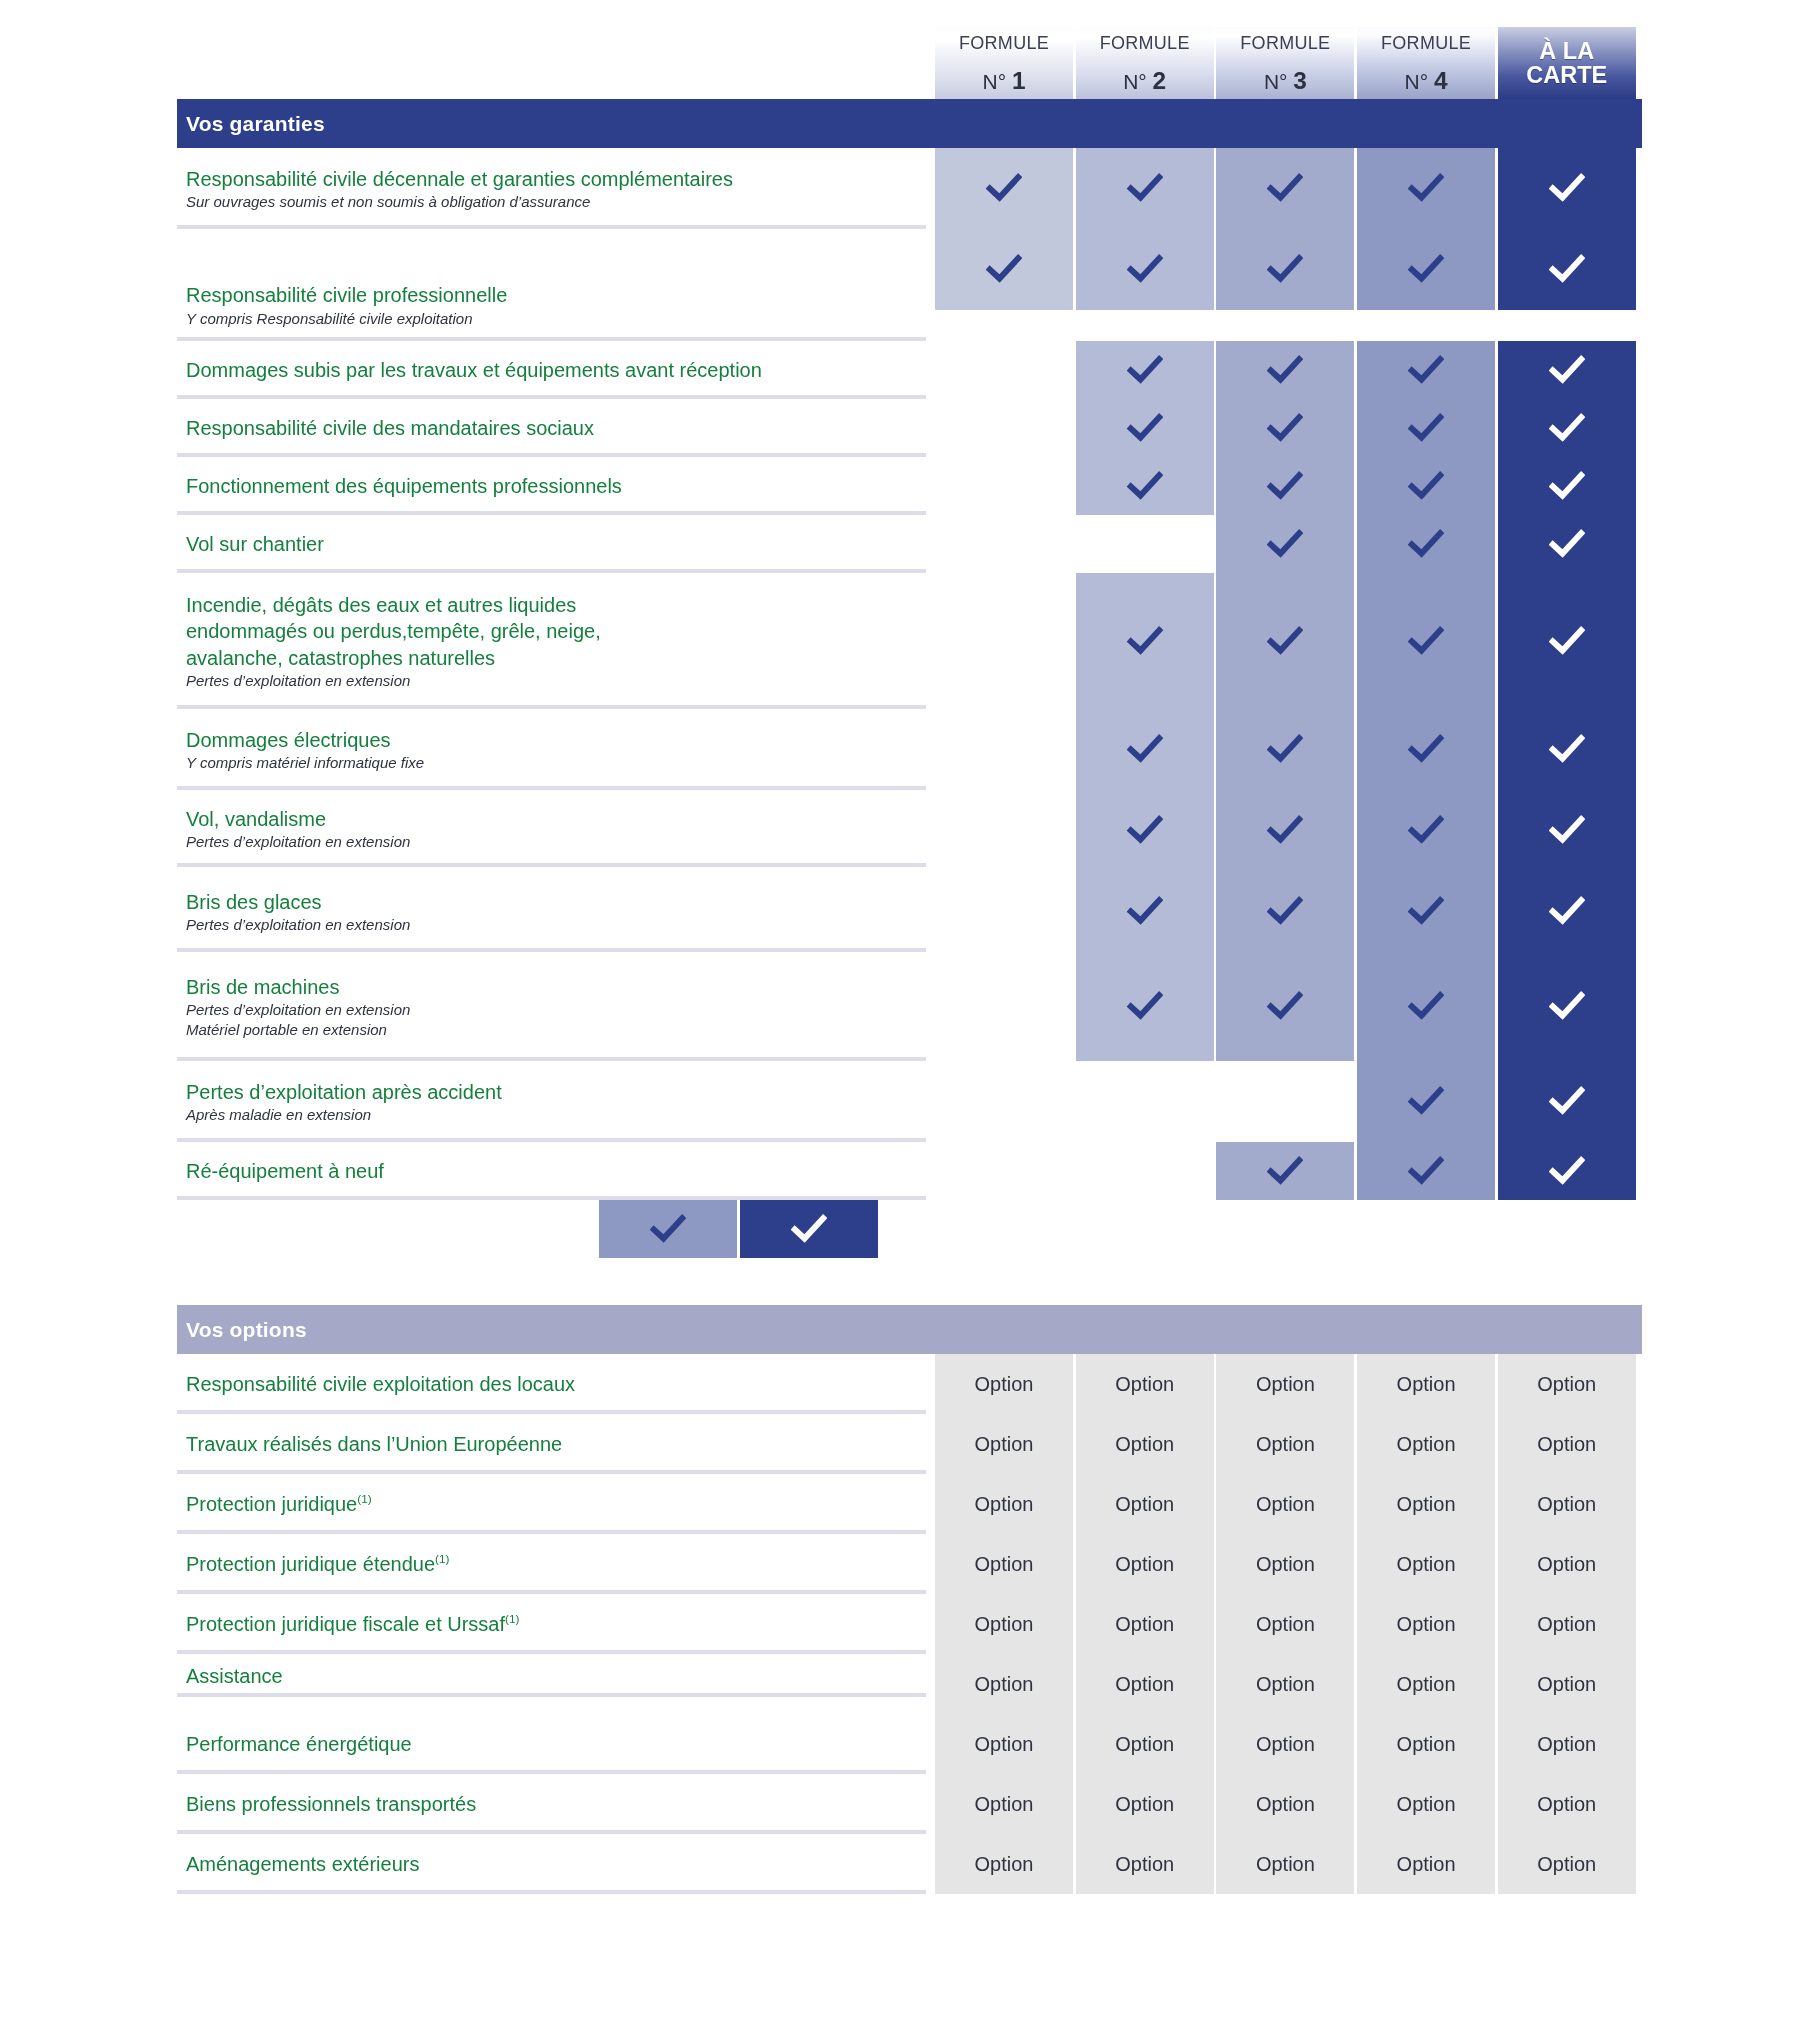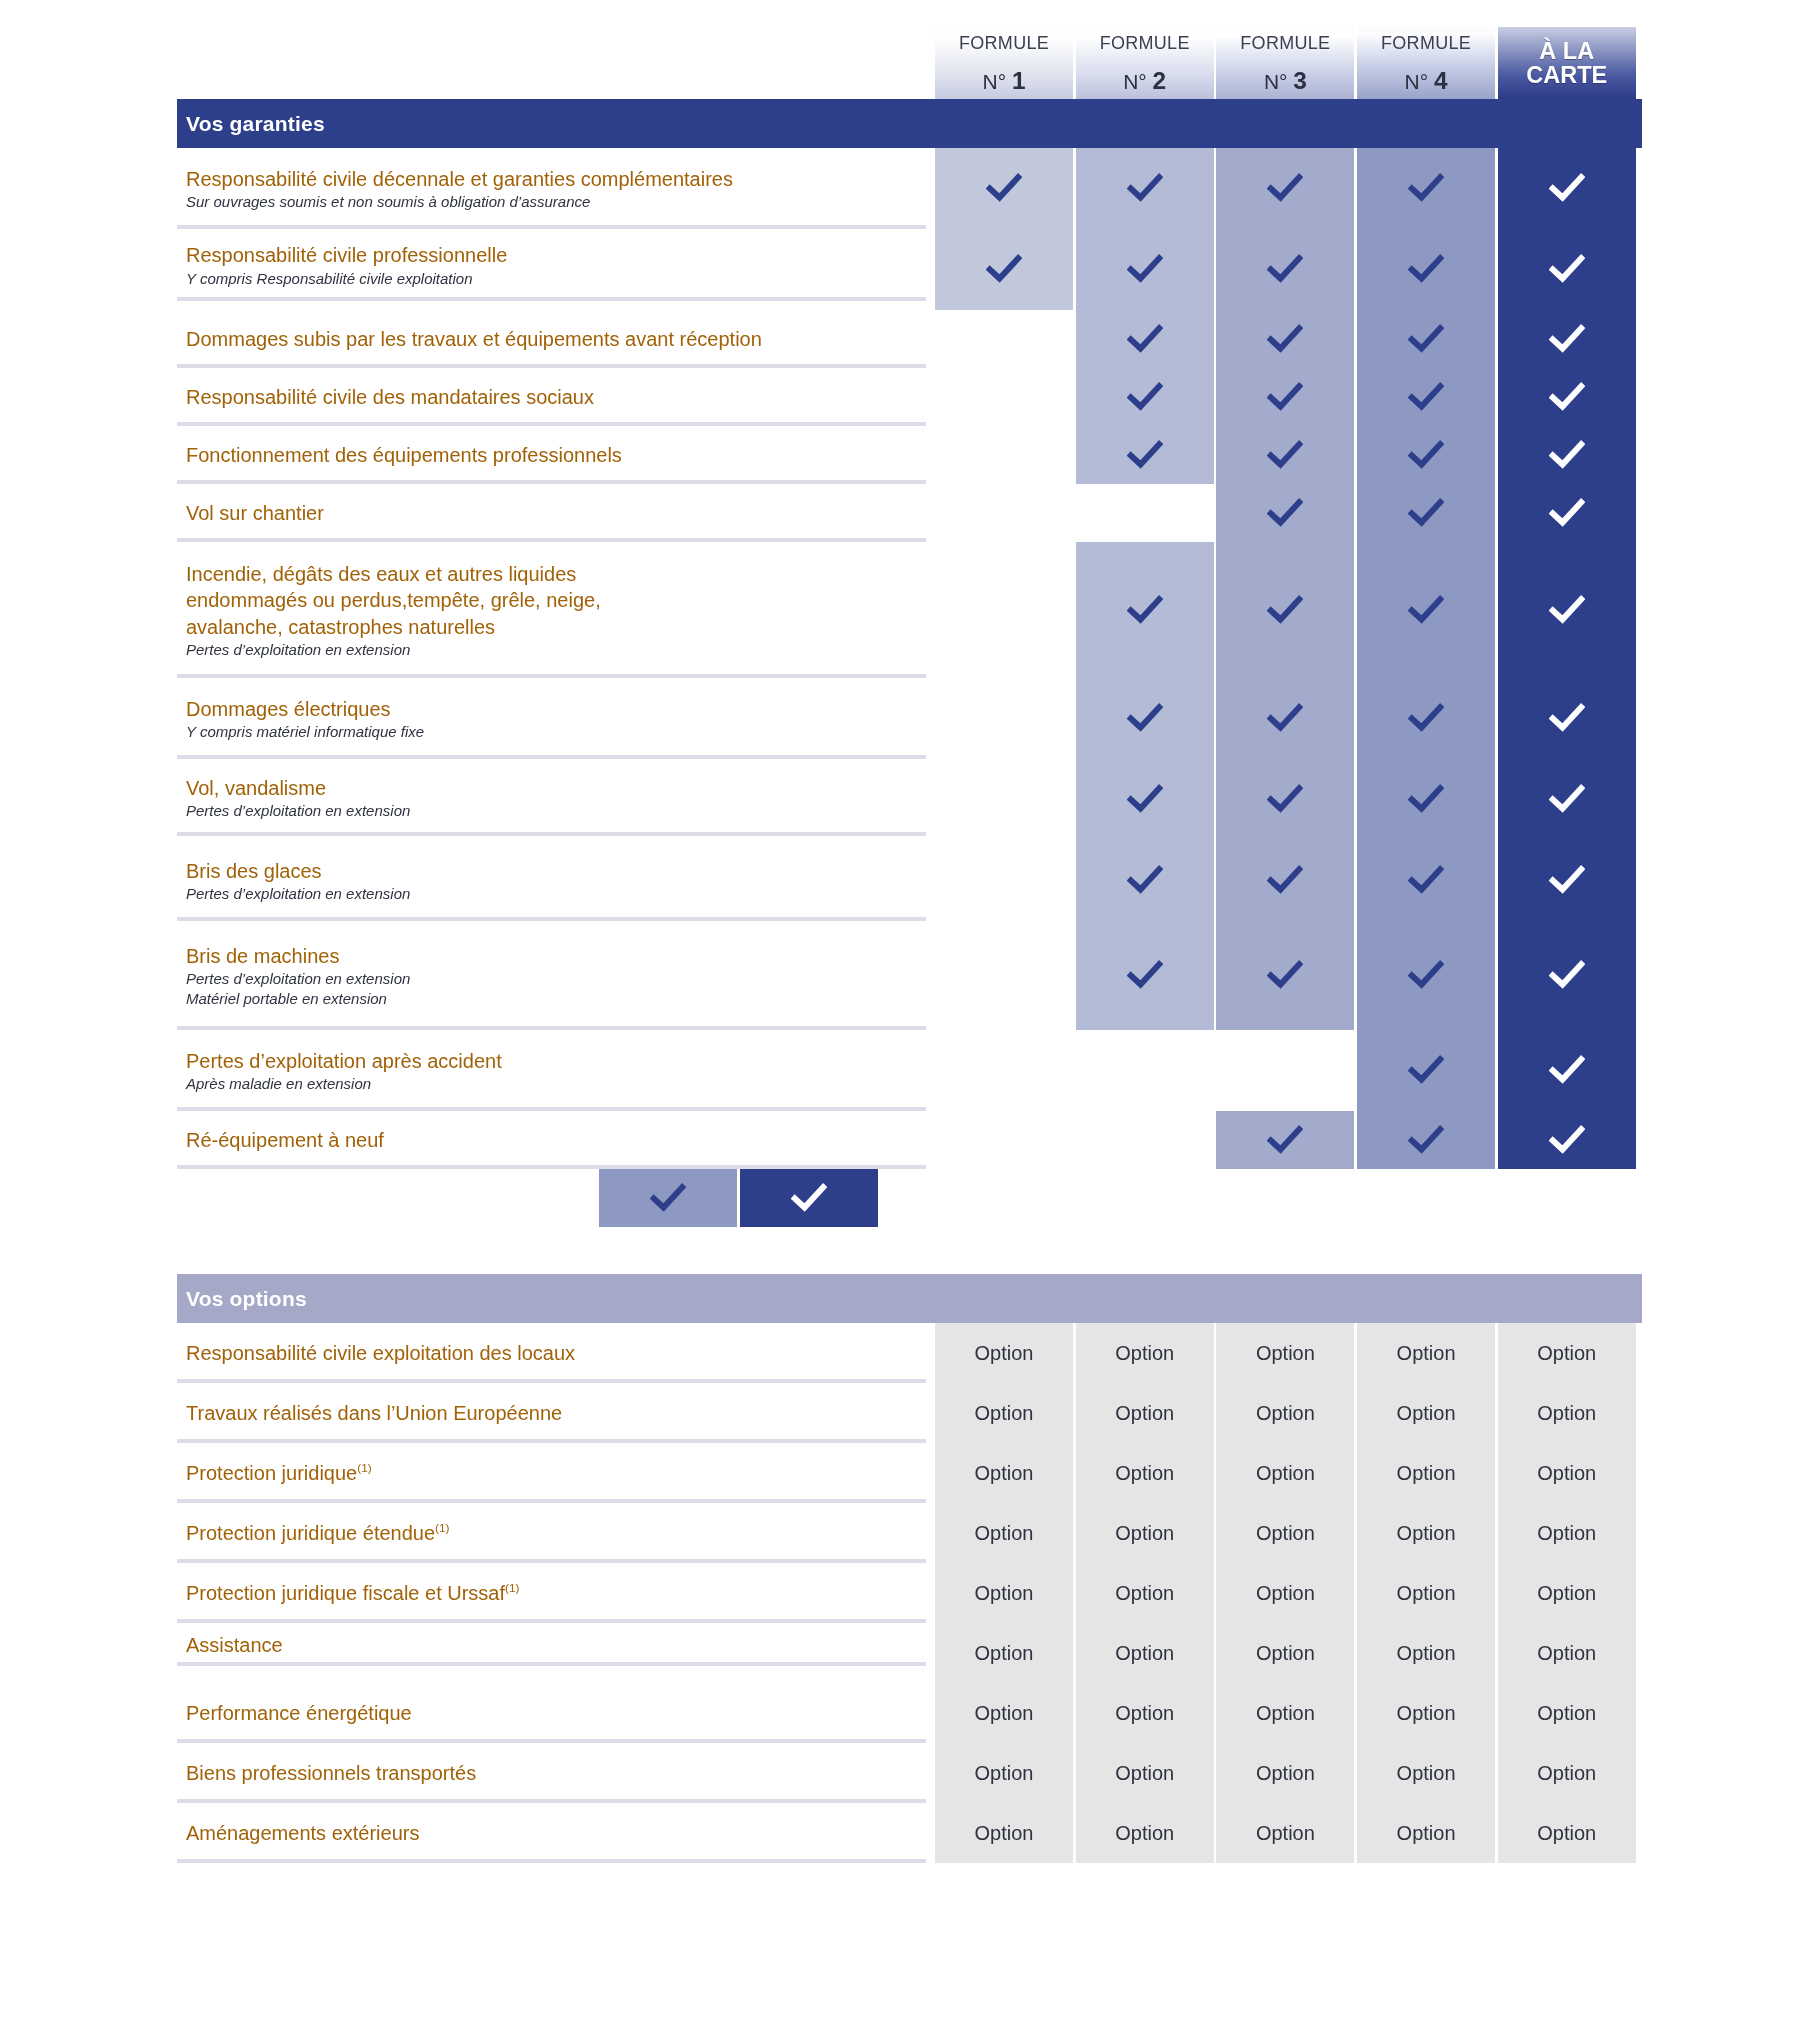--- a/index.html
+++ b/index.html
@@ -110,21 +110,21 @@
     font-size: 21px;
     font-weight: bold;
     letter-spacing: 0.2px;
   }
   .banner-garanties { background: #2d3f8a; }
   .banner-options   { background: #a5a8c6; }
 
   
   .lbl-main {
     font-size: 20px;
-    color: #a16207;
+    color: #15803d;
     line-height: 1.32;
   }
   .lbl-sub {
     font-size: 15px;
     color: #2f3340;
     font-style: italic;
     line-height: 1.32;
   }
   .lbl-sup { font-size: 11.8px; vertical-align: super; }
 
@@ -227,21 +227,21 @@
             <path d="M5 20 L18 32 L43 5"></path>
           </svg>
         </div>
         <div class="col-cell f5" style="height: 81px;">
           <svg viewBox="0 0 48 40" class="check white">
             <path d="M5 20 L18 32 L43 5"></path>
           </svg>
         </div>
       </div>
       <div class="grid-row">
-        <div class="label-cell" style="height: 72px;">
+        <div class="label-cell" style="height: 72px; margin-top: 40px;">
           <div class="lbl-main">Responsabilité civile professionnelle</div>
           <div class="lbl-sub">Y compris Responsabilité civile exploitation</div>
           <div class="divider"></div>
         </div>
         <div class="col-cell f1" style="height: 81px;">
           <svg viewBox="0 0 48 40" class="check">
             <path d="M5 20 L18 32 L43 5"></path>
           </svg>
         </div>
         <div class="col-cell f2" style="height: 81px;">

